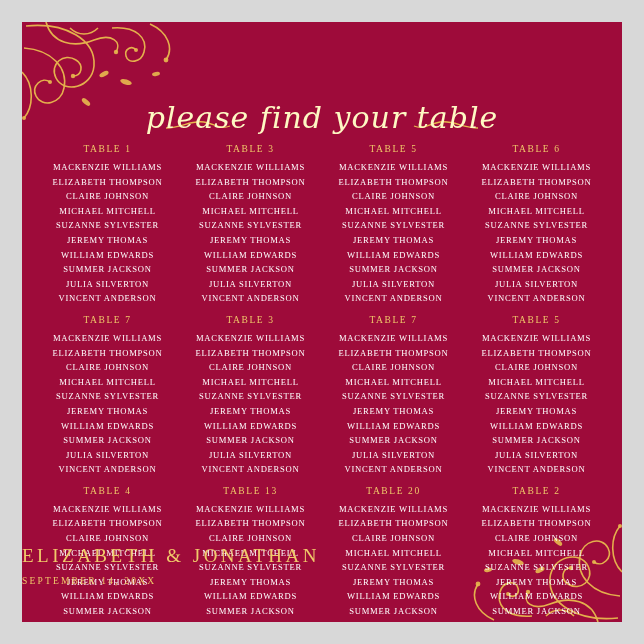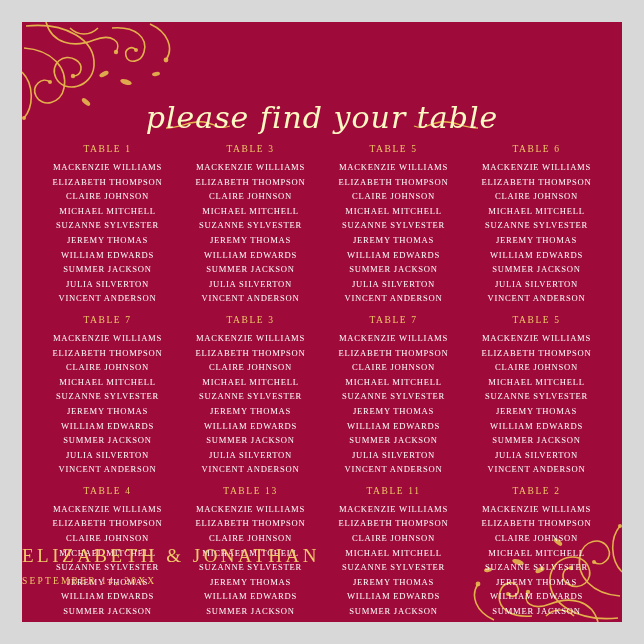--- a/index.html
+++ b/index.html
@@ -286,21 +286,21 @@
         <div class="guest">MACKENZIE WILLIAMS</div>
         <div class="guest">ELIZABETH THOMPSON</div>
         <div class="guest">CLAIRE JOHNSON</div>
         <div class="guest">MICHAEL MITCHELL</div>
         <div class="guest">SUZANNE SYLVESTER</div>
         <div class="guest">JEREMY THOMAS</div>
         <div class="guest">WILLIAM EDWARDS</div>
         <div class="guest">SUMMER JACKSON</div>
       </div>
       <div class="table-block">
-        <div class="table-label">TABLE 11</div>
+        <div class="table-label">TABLE 20</div>
         <div class="guest">MACKENZIE WILLIAMS</div>
         <div class="guest">ELIZABETH THOMPSON</div>
         <div class="guest">CLAIRE JOHNSON</div>
         <div class="guest">MICHAEL MITCHELL</div>
         <div class="guest">SUZANNE SYLVESTER</div>
         <div class="guest">JEREMY THOMAS</div>
         <div class="guest">WILLIAM EDWARDS</div>
         <div class="guest">SUMMER JACKSON</div>
       </div>
       <div class="table-block">

